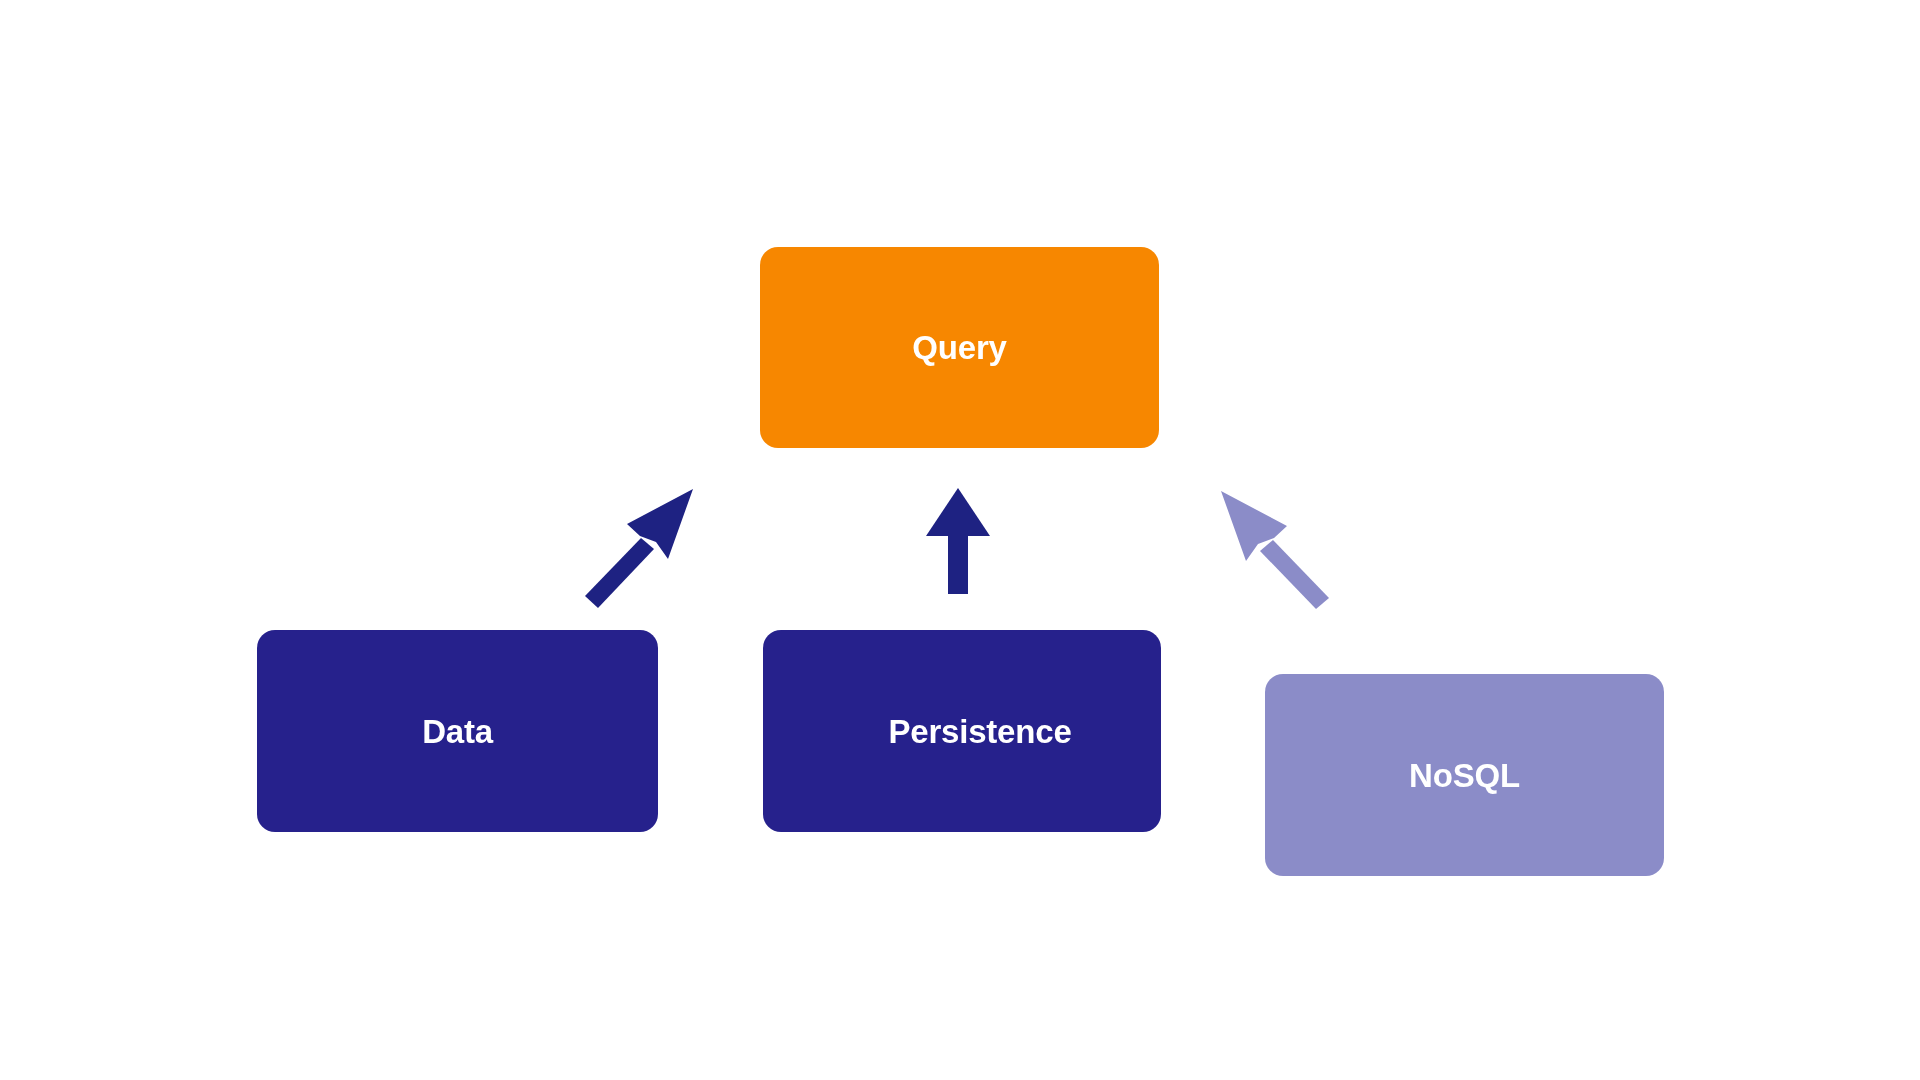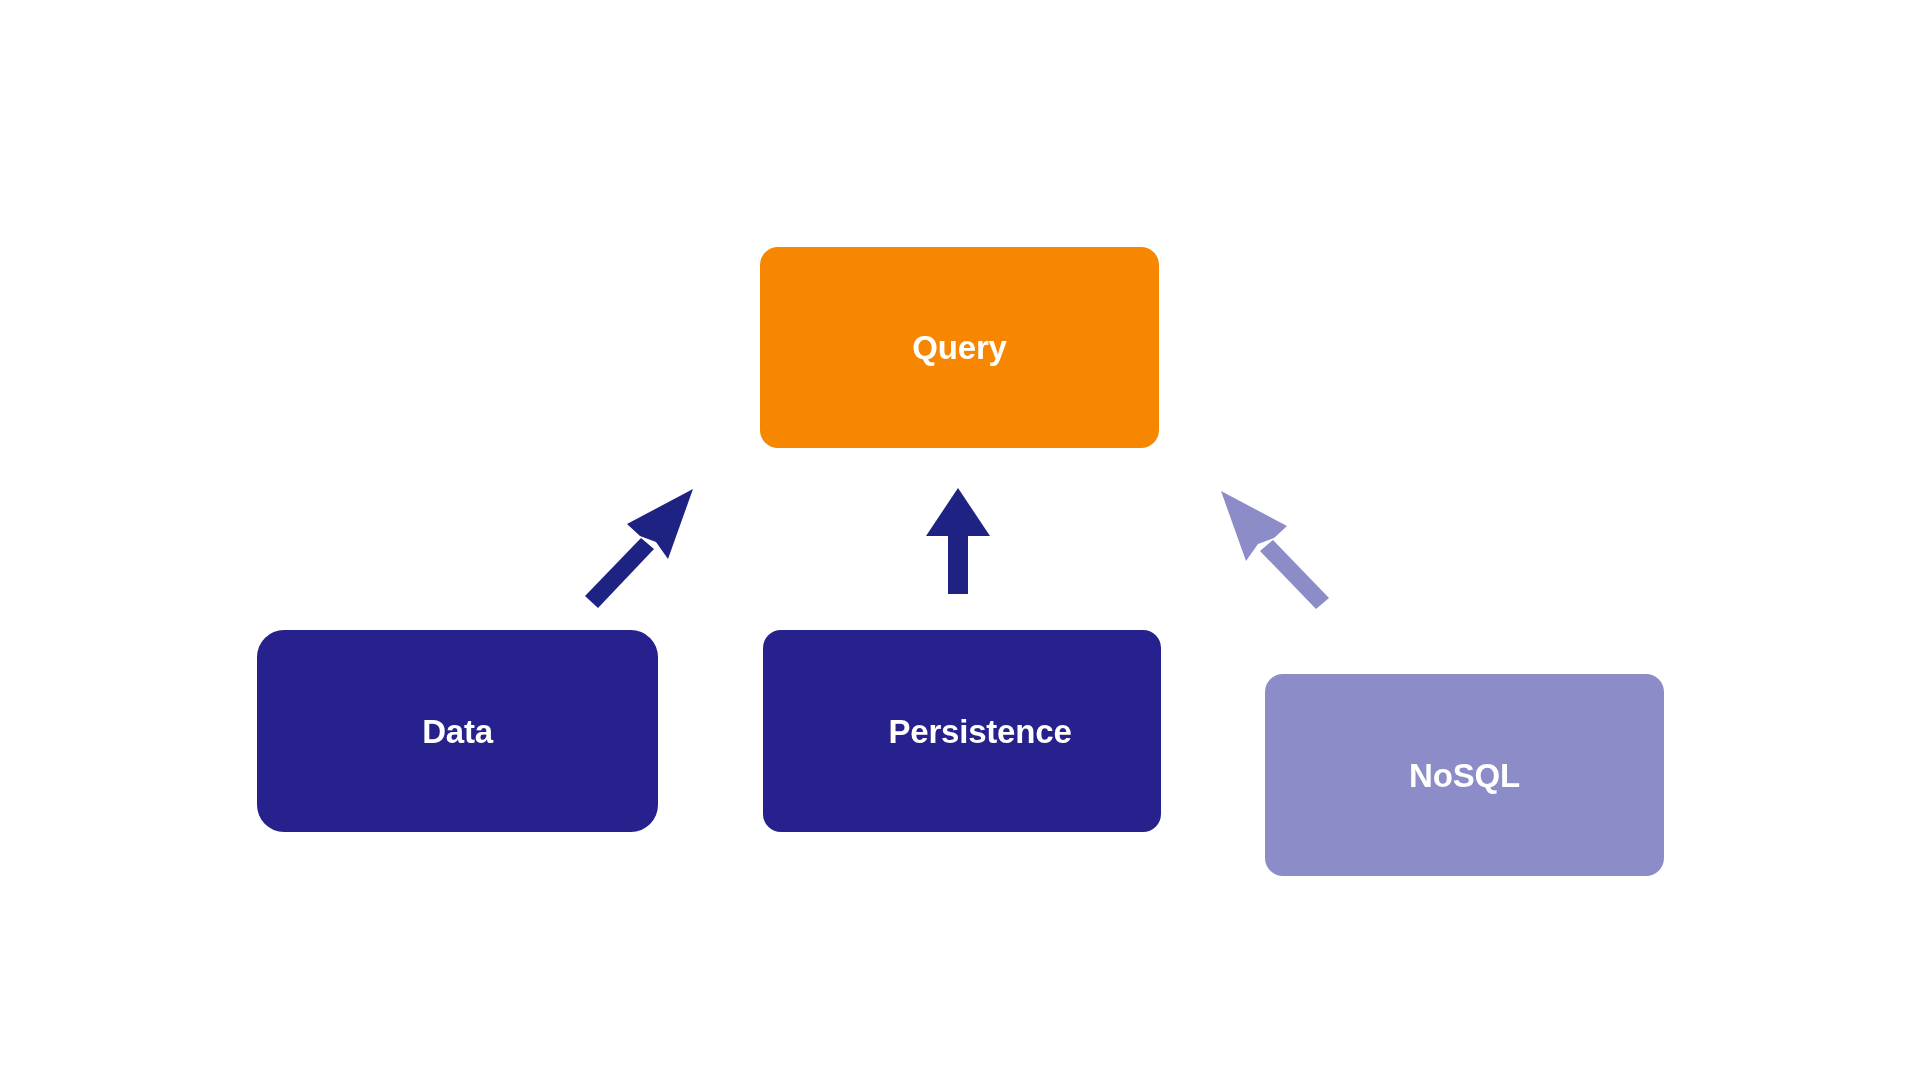--- a/index.html
+++ b/index.html
@@ -44,21 +44,20 @@
     width: 399px;
     height: 201px;
     background: #f78700;
   }
   #node-data {
     left: 257px;
     top: 630px;
     width: 401px;
     height: 202px;
     background: #26218c;
-    border-radius: 27px;
   }
   #node-persistence {
     left: 763px;
     top: 630px;
     width: 398px;
     height: 202px;
     background: #26218c;
   }
   #node-nosql {
     left: 1265px;

